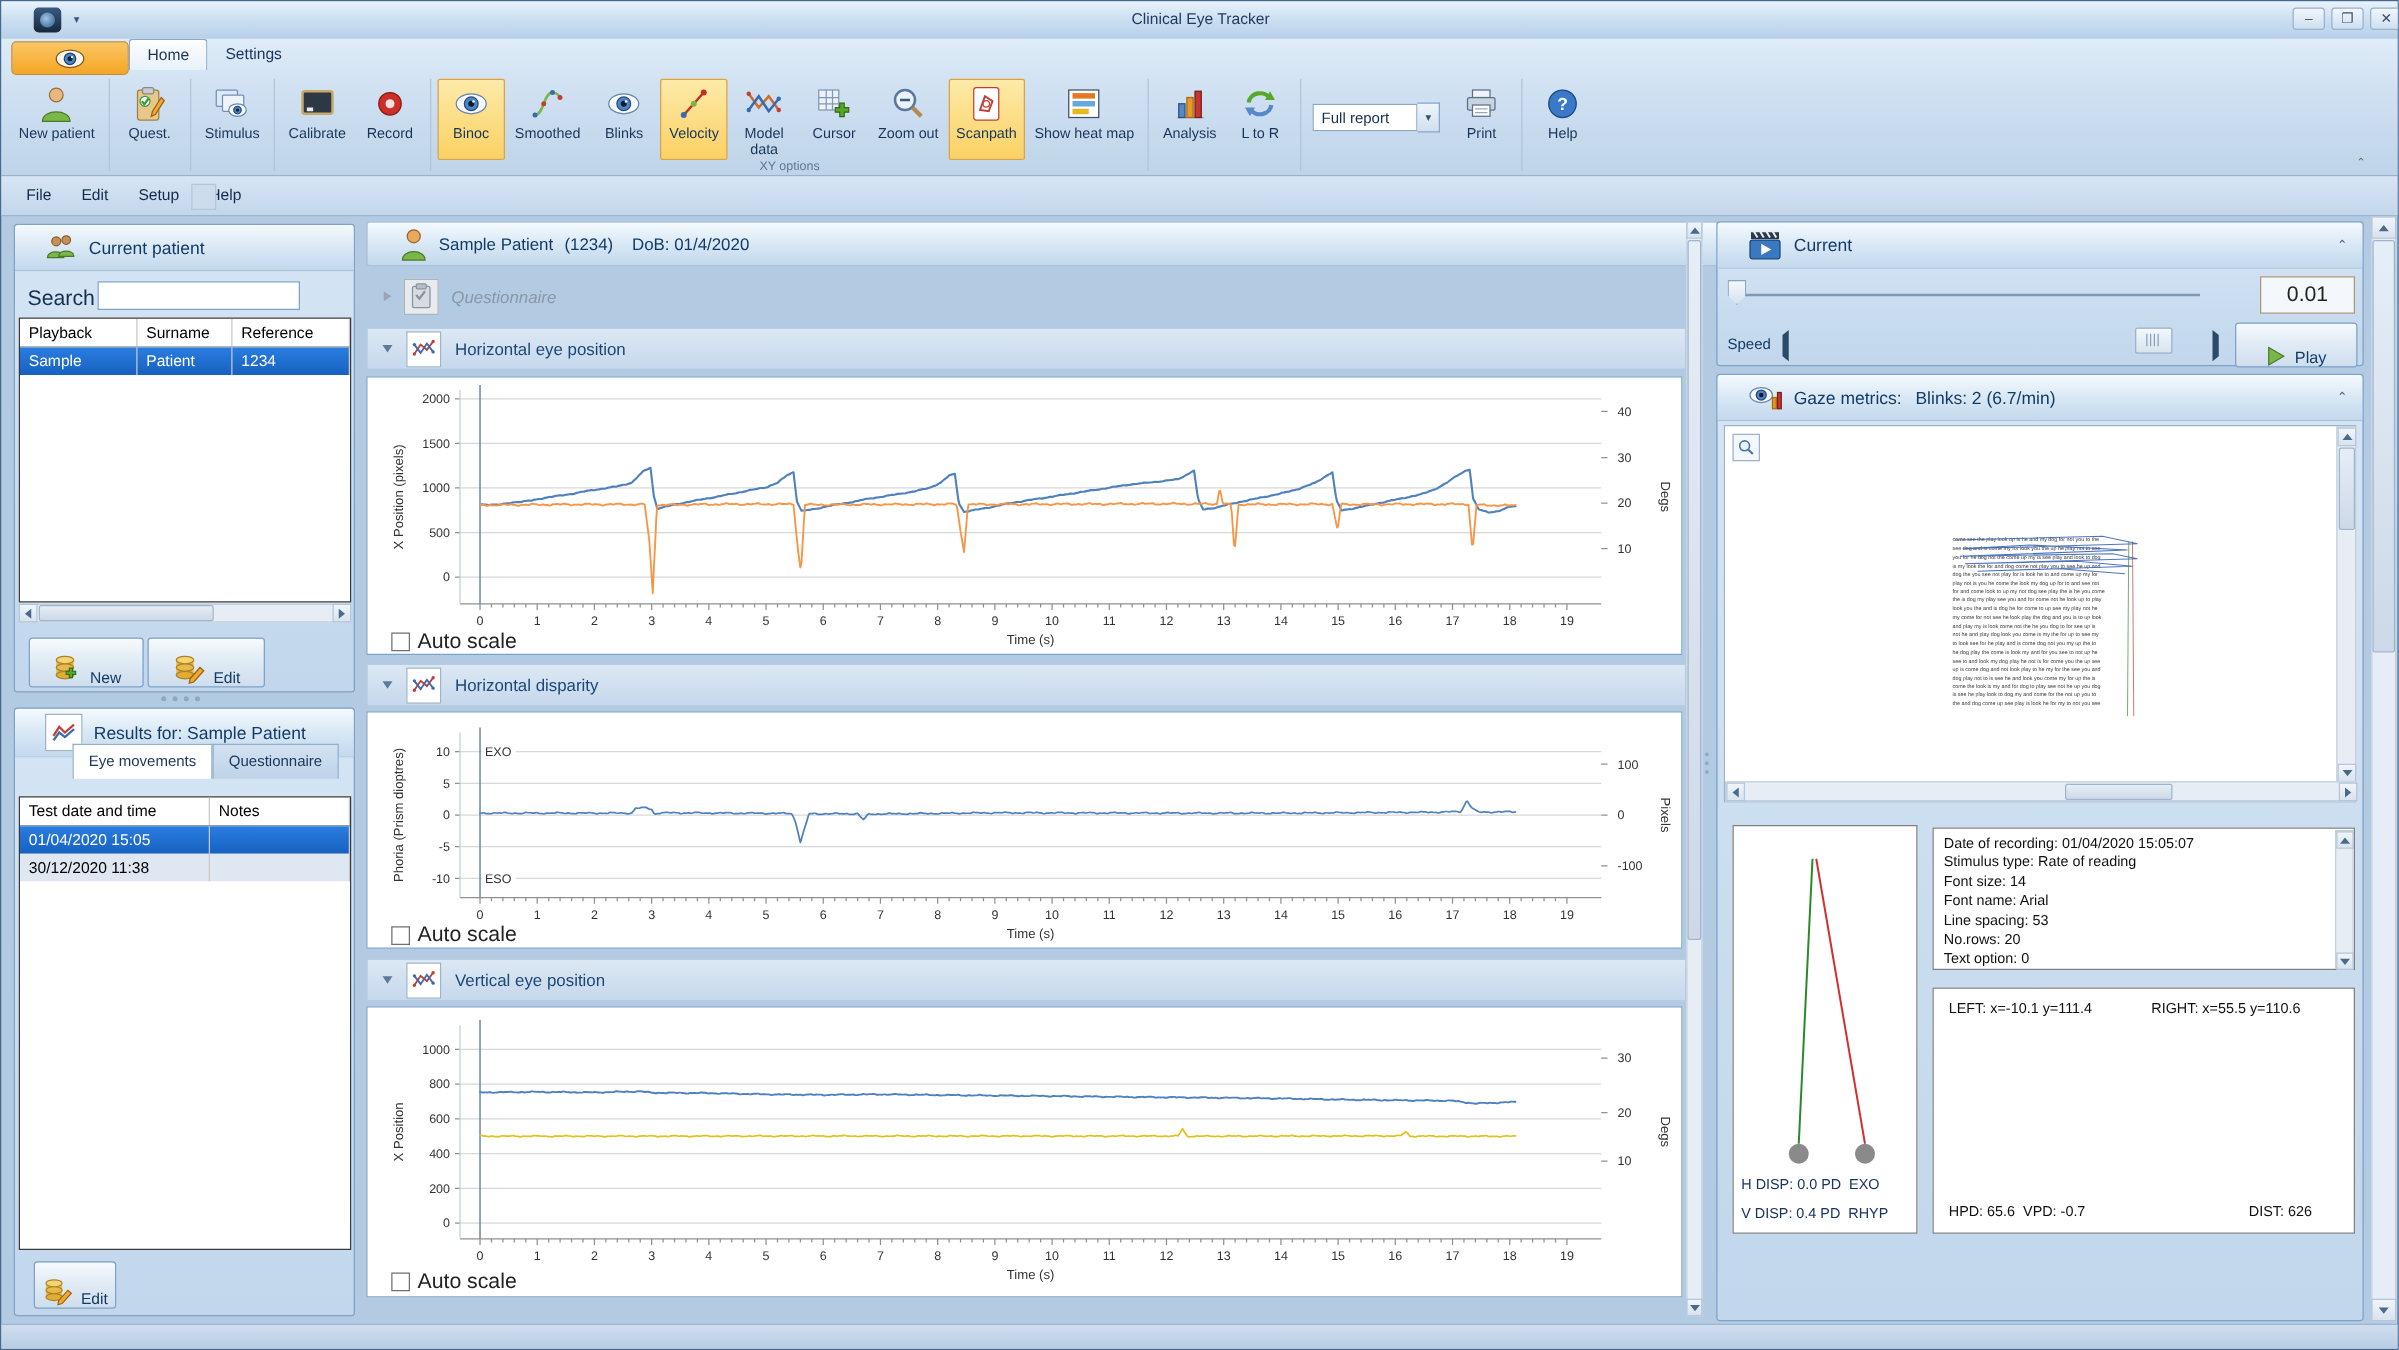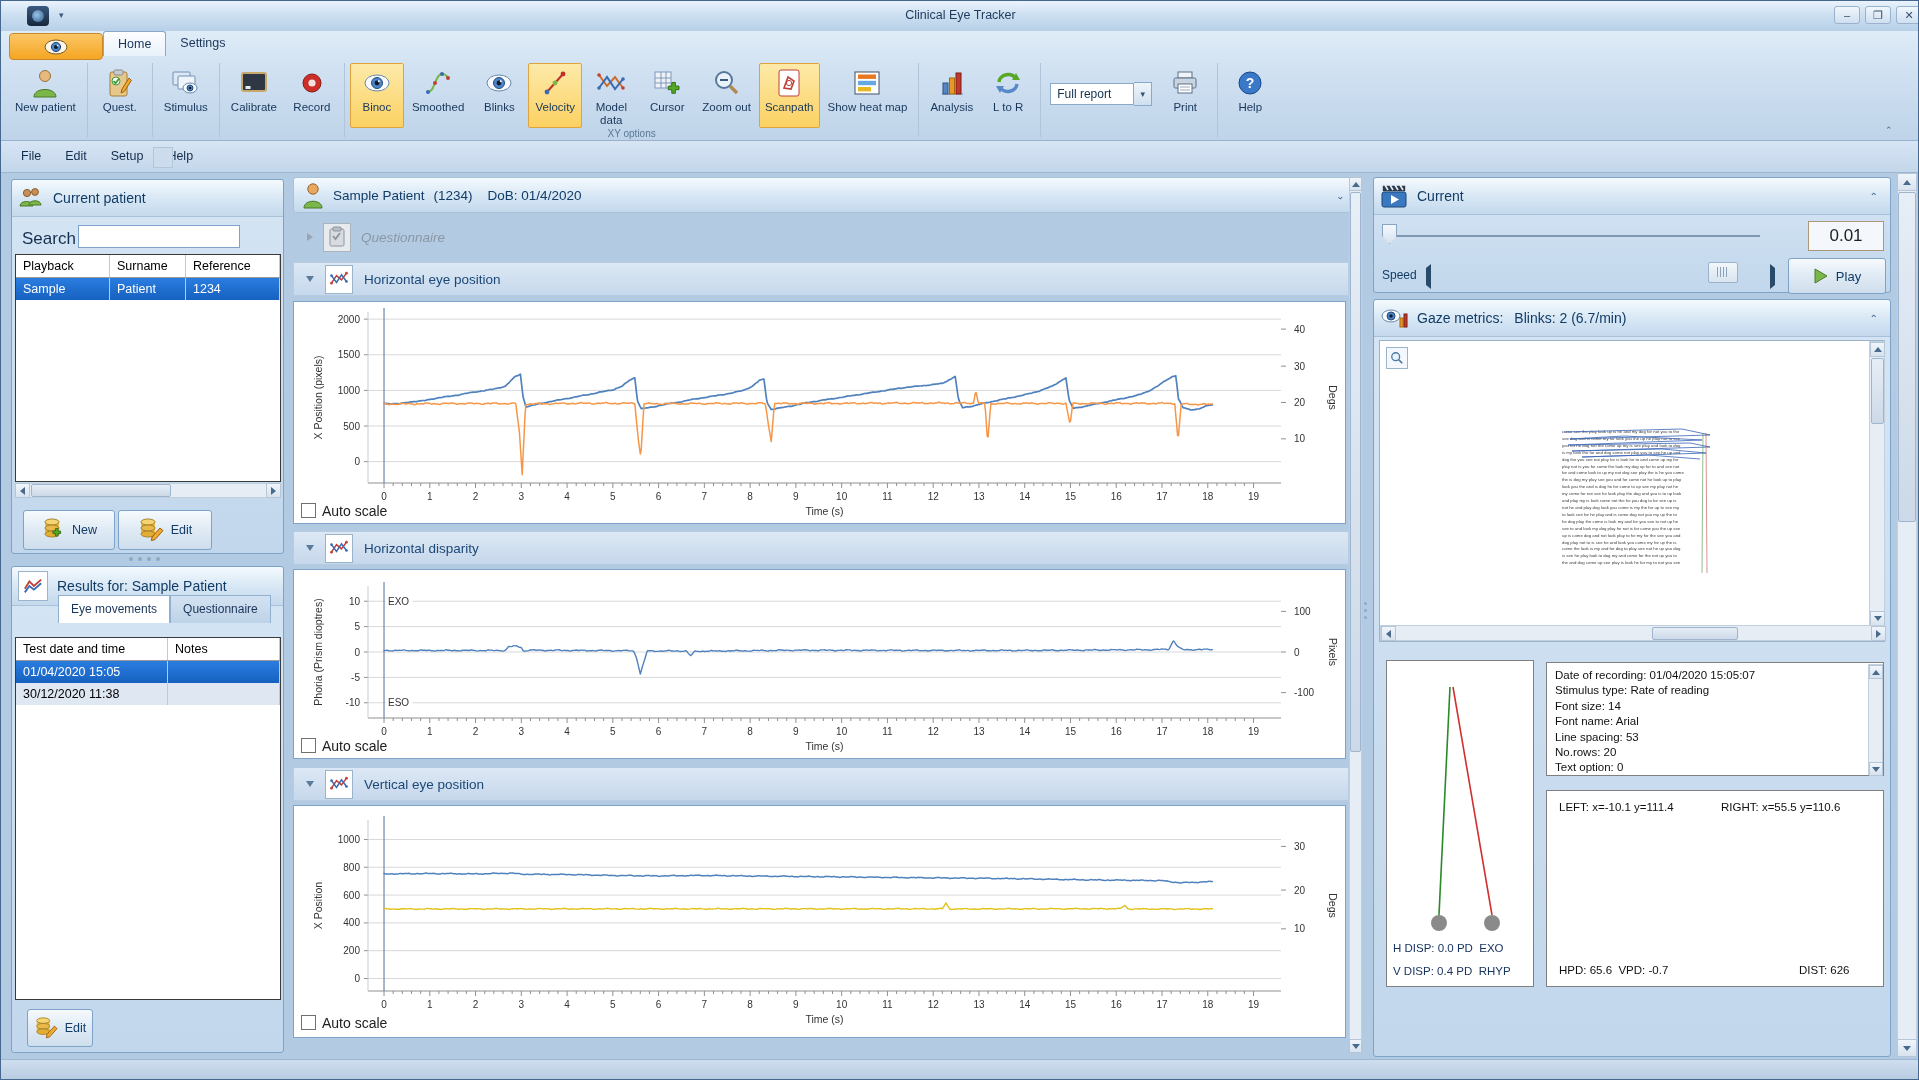--- a/index.html
+++ b/index.html
@@ -35,45 +35,45 @@
   .combo-btn{width:17px;height:22px;border:1px solid #8aa8c8;border-left:none;background:linear-gradient(#eef5fb,#cfe0ef);font-size:9px;color:#33506e;text-align:center;line-height:22px;}
   #ribbon-collapse{left:1884px;top:94px;font-size:9px;color:#4a6a8c;}
 
   
   #menubar{left:0;top:140px;width:1919px;height:32px;background:linear-gradient(#d7e5f4,#c3d6ea);border-bottom:1px solid #9db6d0;box-sizing:border-box;}
   .menu-item{display:inline-block;font-size:12.5px;color:#122c4c;padding:8px 12px 0 12px;}
   #menu-grip{left:152px;top:6px;width:18px;height:19px;background:#ccdcec;border:1px solid #b2c6da;}
 
   
   .panel{background:linear-gradient(#d5e5f4,#c2d7ec);border:1px solid #7fa3c8;border-radius:3px;box-sizing:border-box;}
-  .phead{height:36px;display:flex;align-items:center;gap:9px;padding-left:6px;font-size:14px;color:#123c66;background:linear-gradient(#f4fafe,#d6e6f4 55%,#c4d9ed);border-bottom:1px solid #a9c2da;border-radius:3px 3px 0 0;}
+  .phead{height:36px;display:flex;align-items:center;gap:9px;padding-left:24px;font-size:14px;color:#123c66;background:linear-gradient(#f4fafe,#d6e6f4 55%,#c4d9ed);border-bottom:1px solid #a9c2da;border-radius:3px 3px 0 0;}
   .chev-up{margin-left:auto;margin-right:12px;color:#41638a;font-size:10px;}
 
   
   .dtable{background:#fff;border:1px solid #3a3a3a;box-sizing:border-box;font-size:12.5px;color:#000;overflow:hidden;}
   .trow{display:flex;height:22px;line-height:22px;}
   .trow.thead{border-bottom:1px solid #9a9a9a;}
   .tcell{padding-left:7px;box-sizing:border-box;overflow:hidden;white-space:nowrap;border-right:1px solid #c8c8c8;}
   .thead .tcell{border-right:1px solid #c8c8c8;}
   .trow.sel{background:linear-gradient(#2a7de0,#1661c0);color:#fff;}
   .trow.alt{background:#dfe8f2;}
 
-  .sbtn{border:1px solid #7fa3c8;border-radius:3px;background:linear-gradient(#f6fafd,#dfeaf4 50%,#cfdeed);display:flex;align-items:center;justify-content:center;gap:7px;font-size:12.5px;color:#123c66;}
+  .sbtn{border:1px solid #7fa3c8;border-radius:3px;background:linear-gradient(#f6fafd,#dfeaf4 50%,#cfdeed);display:flex;align-items:flex-end;justify-content:center;gap:7px;font-size:12.5px;color:#123c66;}
 
   .tabstrip{display:flex;}
   .stab{height:27px;line-height:27px;font-size:12px;color:#1a355a;padding:0 12px;background:linear-gradient(#d3e2f1,#bed3e8);border:1px solid #8fb0cf;border-bottom:none;}
   .stab.active{background:#fff;font-color:#000;}
 
   
   .sec-header{background:linear-gradient(#dce8f4,#c6d8ec);border:1px solid #b7cce0;color:#1b4878;font-size:13.5px;display:flex;align-items:center;box-sizing:border-box;}
   .tri-down{width:0;height:0;border-left:4.5px solid transparent;border-right:4.5px solid transparent;border-top:6px solid #5b7b9b;}
   .tri-right{width:0;height:0;border-top:4.5px solid transparent;border-bottom:4.5px solid transparent;border-left:6px solid #98a6b4;}
   .icobox{width:26px;height:27px;background:#fff;border:1px solid #9ab4cc;display:flex;align-items:center;justify-content:center;}
   .chart-panel{background:#fff;border:1px solid #7fa3c8;box-sizing:border-box;}
-  .autoscale{display:flex;align-items:flex-start;gap:6px;font-size:14px;color:#222;}
+  .autoscale{display:flex;align-items:center;gap:6px;font-size:17px;color:#222;margin-left:12px;}
   .cbx{width:13px;height:13px;background:#fff;border:1px solid #707070;display:inline-block;}
 
   
   .sb-track{background:#e7edf5;border:1px solid #c2cfdd;box-sizing:border-box;}
   .sb-thumb{background:linear-gradient(#e6eef6,#cdd9e8);border:1px solid #9fb5cd;border-radius:2px;box-sizing:border-box;}
   .sb-btn{background:linear-gradient(#f0f5fa,#d8e3ef);border:1px solid #b5c6d8;box-sizing:border-box;display:flex;align-items:center;justify-content:center;}
   .arr{width:0;height:0;}
   .arr.up{border-left:4px solid transparent;border-right:4px solid transparent;border-bottom:5px solid #4a6a8c;}
   .arr.down{border-left:4px solid transparent;border-right:4px solid transparent;border-top:5px solid #4a6a8c;}
   .arr.left{border-top:4px solid transparent;border-bottom:4px solid transparent;border-right:5px solid #4a6a8c;}

